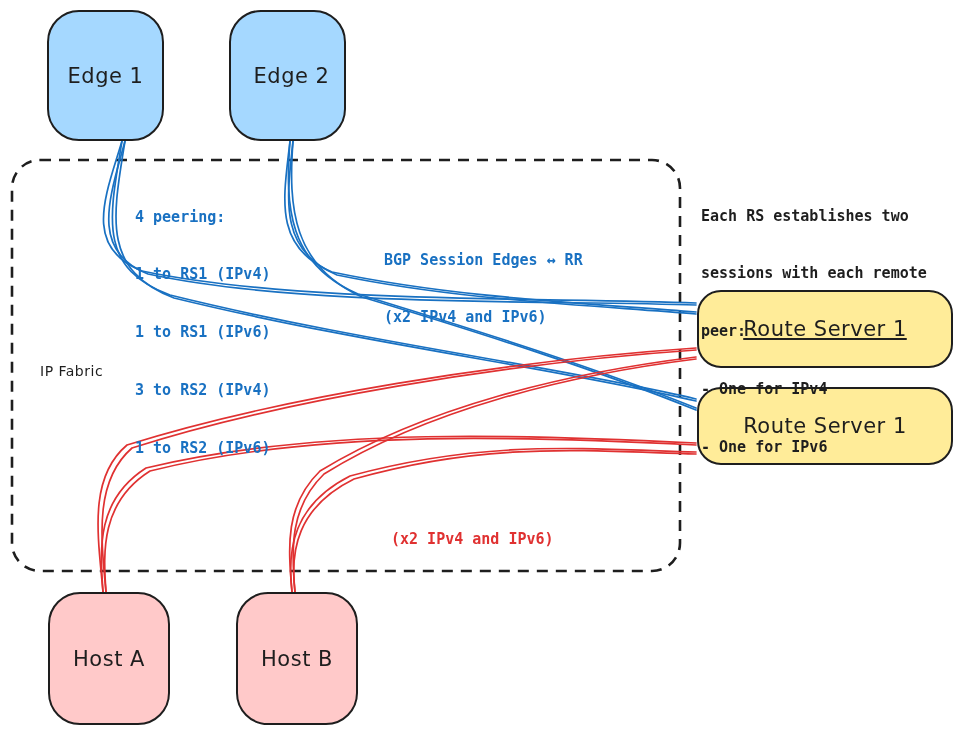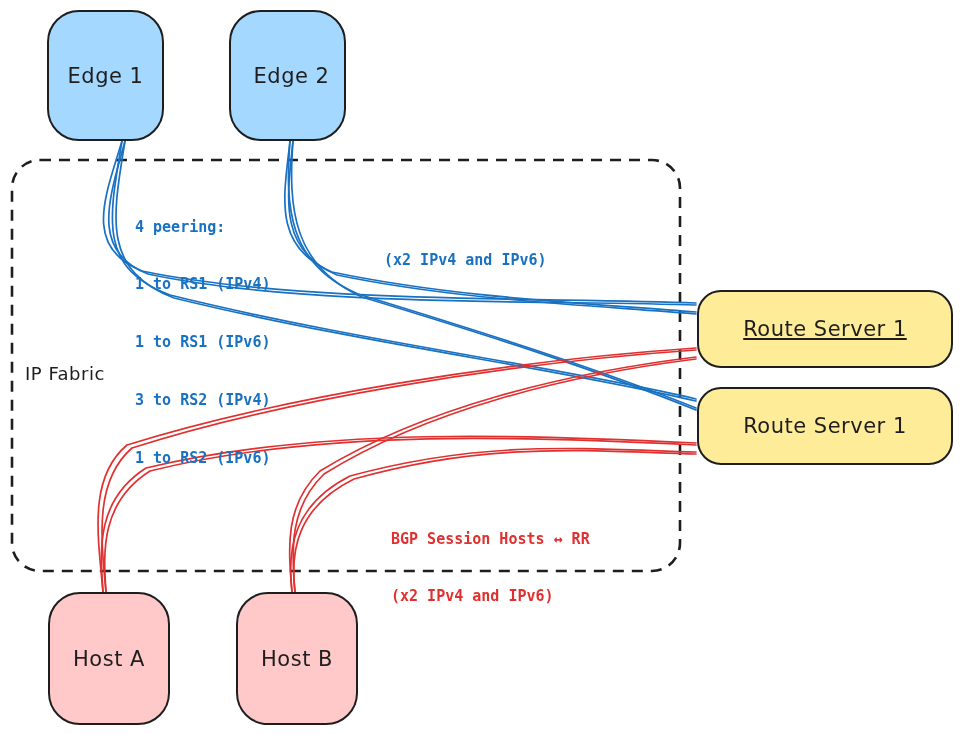--- a/index.html
+++ b/index.html
@@ -45,22 +45,22 @@
     font-weight: 700;
     font-size: 15px;
     line-height: 19.3px;
     white-space: pre;
   }
   .note.blue  { color: var(--blue-line, #1971c2); }
   .note.red   { color: var(--red-line, #e03131); }
   .note.black { color: var(--stroke, #1e1e1e); font-weight: 600; }
   .fabric-label {
     position: absolute;
-    left: 25px; top: 363px;
-    font-size: 18px;
+    left: 40px; top: 363px;
+    font-size: 14px;
     color: var(--stroke, #1e1e1e);
     letter-spacing: 0.5px;
   }
 </style>
 </head>
 <body>
 
 <div class="canvas">
 
   <svg class="wires" viewBox="0 0 961 734">
@@ -108,31 +108,38 @@
   <div class="node host-node" style="left:236px; top:592px; width:122px; height:133px;">
     <span>Host B</span>
   </div>
 
   <div class="node host-node" style="left:48px; top:592px; width:122px; height:133px;">
     <span>Host A</span>
   </div>
 
   <div class="fabric-label">IP Fabric</div>
 
-  <div class="note blue" style="left:135px; top:179px;">
+  <div class="note blue" style="left:135px; top:169px;">
     <div>4 peering:</div>
     <div>1 to RS1 (IPv4)</div>
     <div>1 to RS1 (IPv6)</div>
     <div>3 to RS2 (IPv4)</div>
     <div>1 to RS2 (IPv6)</div>
   </div>
 
   <div class="note blue" style="left:384px; top:212px;">
+    <div>BGP Session Edges ↔ RR</div>
     <div>(x2 IPv4 and IPv6)</div>
   </div>
 
+  <div class="note black" style="left:701px; top:168px;">
+    <div>Each RS establishes two</div>
+    <div>sessions with each remote</div>
+    <div>peer:</div>
+    <div>- One for IPv4</div>
+    <div>- One for IPv6</div>
+  </div>
 
   <div class="note red" style="left:391px; top:491px;">
-    <div>BGP Session Hosts ↔ RR</div>
     <div>(x2 IPv4 and IPv6)</div>
   </div>
 
 </div>
 
 </body></html>

